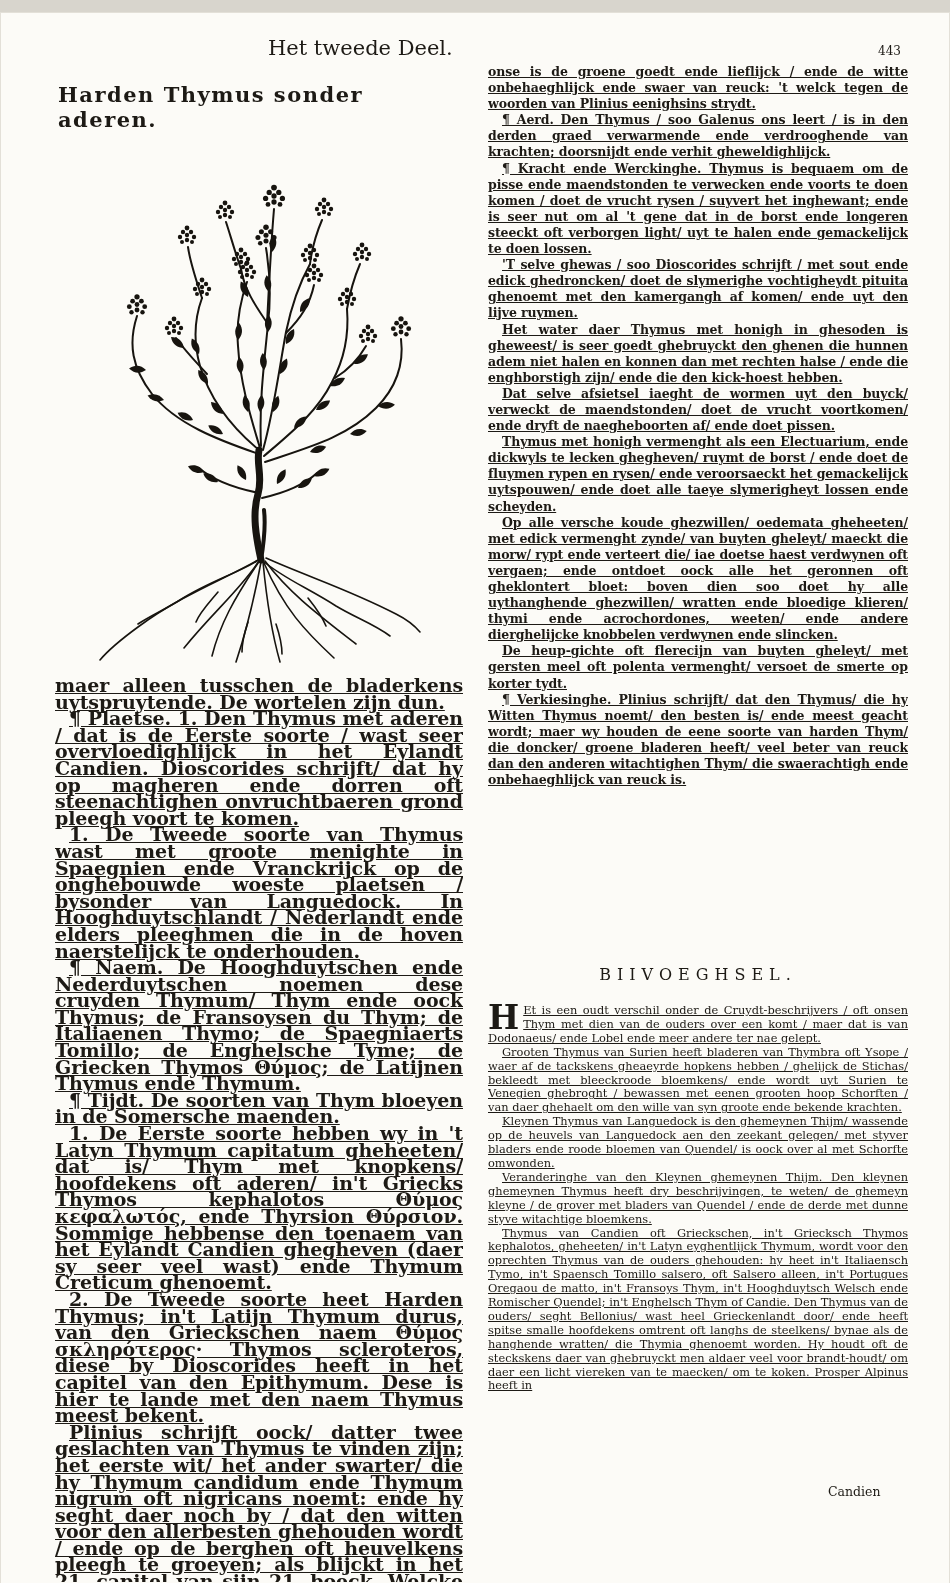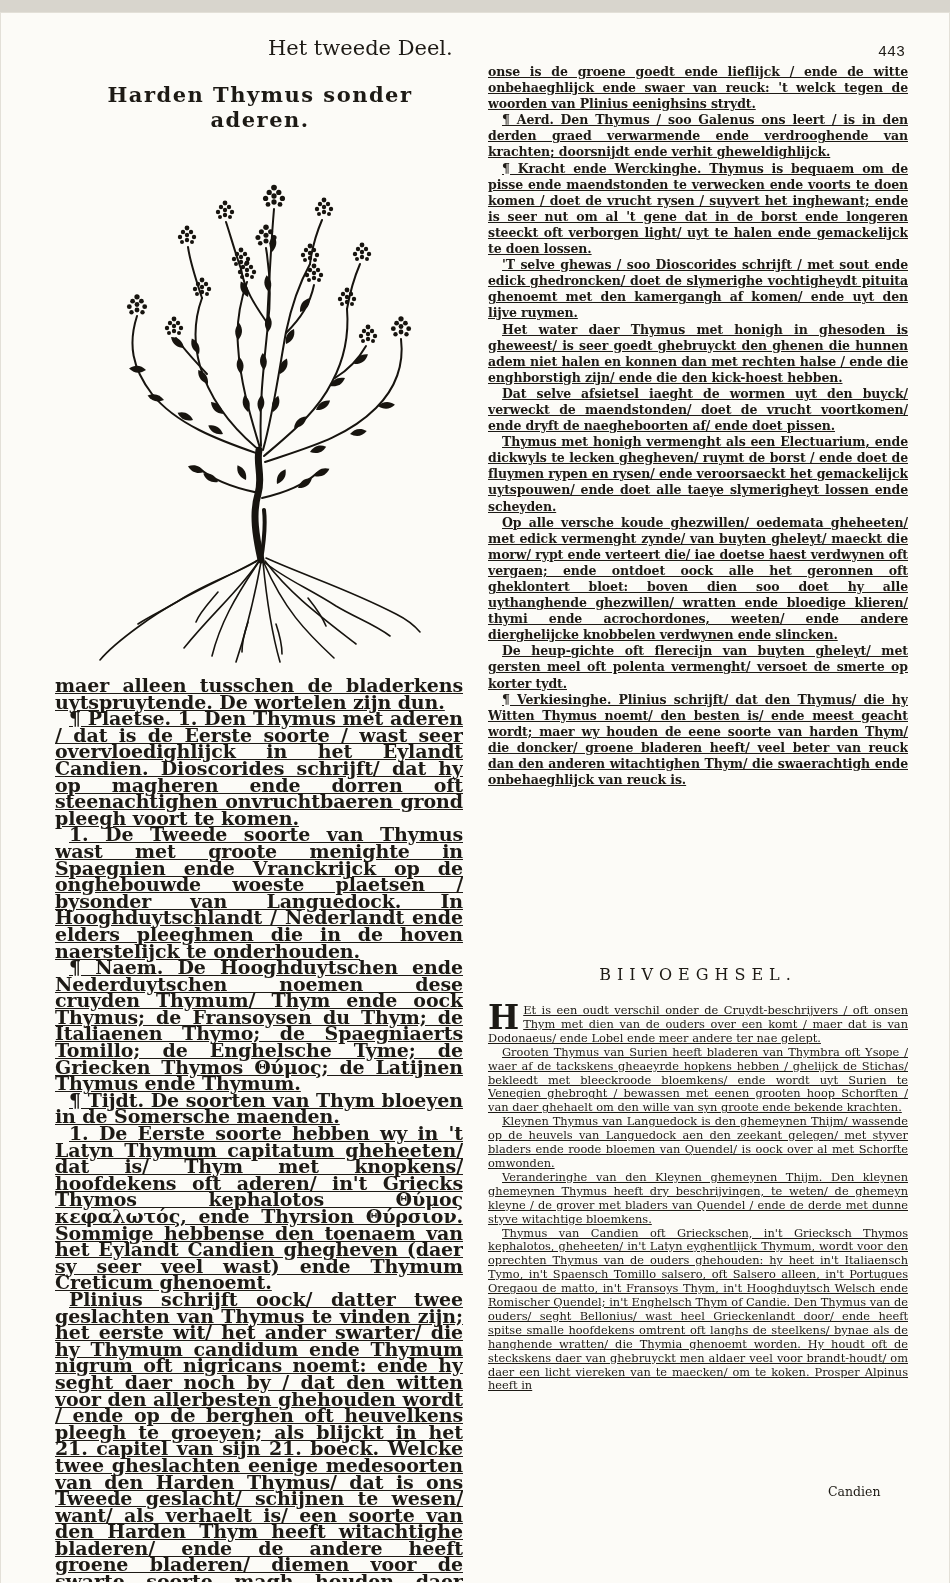--- a/index.html
+++ b/index.html
@@ -5,24 +5,24 @@
   html,body { margin:0; padding:0; background:#d8d5cd; }
   .page {
     position:relative; width:950px; height:1583px; margin:12px auto;
     background:#fcfbf7; color:#1d1a15; overflow:hidden;
     font-family:"DejaVu Serif", serif;
     box-shadow: inset 0 0 0 1px #e3e0d8;
   }
   .running-head { position:absolute; font-size:21px; white-space:nowrap; }
   #rh-left  { left:268px; top:24px; }
   #rh-right { left:505px; top:28px; font-size:22px; }
-  #pageno   { left:878px; top:32px; font-size:15px;font-family:Liberation Mono, monospace; }
+  #pageno   { left:878px; top:32px; font-size:12px; }
 
   .woodcut-caption {
-    position:absolute; left:58px; top:70px; width:404px; text-align:center;
+    position:absolute; left:58px; top:70px; width:404px; text-align:left;
     font-size:21px; font-weight:bold; letter-spacing:1.5px;
   }
   .woodcut-box { position:absolute; left:58px; top:100px; width:404px; height:560px; }
 
   .gothic { font-weight:bold; text-align:justify; letter-spacing:-0.1px; }
   .col-left {
     position:absolute; left:55px; top:665px; width:408px;
     font-size:19px; line-height:16.6px; max-height:905px; overflow:hidden;
   }
   .col-right-main {
@@ -171,20 +171,21 @@
     </svg>
   </div>
 
   <div class="col-left gothic">
     <p class="noindent">maer alleen tusschen de bladerkens uytspruytende. De wortelen zijn dun.</p>
     <p>¶ Plaetse. 1. Den Thymus met aderen / dat is de Eerste soorte / wast seer overvloedighlijck in het Eylandt Candien. Dioscorides schrijft/ dat hy op magheren ende dorren oft steenachtighen onvruchtbaeren grond pleegh voort te komen.</p>
     <p>1. De Tweede soorte van Thymus wast met groote menighte in Spaegnien ende Vranckrijck op de onghebouwde woeste plaetsen / bysonder van Languedock. In Hooghduytschlandt / Nederlandt ende elders pleeghmen die in de hoven naerstelijck te onderhouden.</p>
     <p>¶ Naem. De Hooghduytschen ende Nederduytschen noemen dese cruyden Thymum/ Thym ende oock Thymus; de Fransoysen du Thym; de Italiaenen Thymo; de Spaegniaerts Tomillo; de Enghelsche Tyme; de Griecken Thymos Θύμος; de Latijnen Thymus ende Thymum.</p>
     <p>¶ Tijdt. De soorten van Thym bloeyen in de Somersche maenden.</p>
     <p>1. De Eerste soorte hebben wy in 't Latyn Thymum capitatum gheheeten/ dat is/ Thym met knopkens/ hoofdekens oft aderen/ in't Griecks Thymos kephalotos Θύμος κεφαλωτός, ende Thyrsion Θύρσιον. Sommige hebbense den toenaem van het Eylandt Candien ghegheven (daer sy seer veel wast) ende Thymum Creticum ghenoemt.</p>
+    <p>2. De Tweede soorte heet Harden Thymus; in't Latijn Thymum durus, van den Grieckschen naem Θύμος σκληρότερος· Thymos scleroteros, diese by Dioscorides heeft in het capitel van den Epithymum. Dese is hier te lande met den naem Thymus meest bekent.</p>
     <p>Plinius schrijft oock/ datter twee geslachten van Thymus te vinden zijn; het eerste wit/ het ander swarter/ die hy Thymum candidum ende Thymum nigrum oft nigricans noemt: ende hy seght daer noch by / dat den witten voor den allerbesten ghehouden wordt / ende op de berghen oft heuvelkens pleegh te groeyen; als blijckt in het 21. capitel van sijn 21. boeck. Welcke twee gheslachten eenige medesoorten van den Harden Thymus/ dat is ons Tweede geslacht/ schijnen te wesen/ want/ als verhaelt is/ een soorte van den Harden Thym heeft witachtighe bladeren/ ende de andere heeft groene bladeren/ diemen voor de swarte soorte magh houden daer Plinius af spreeckt/ ghemerckt dat sy doncker groen ende niet witachtigh/ bleeck oft grysachtigh groen van verwe is. Dan van de</p>
   </div>
 
   <div class="col-right-main gothic">
     <p class="noindent">onse is de groene goedt ende lieflijck / ende de witte onbehaeghlijck ende swaer van reuck: 't welck tegen de woorden van Plinius eenighsins strydt.</p>
     <p>¶ Aerd. Den Thymus / soo Galenus ons leert / is in den derden graed verwarmende ende verdrooghende van krachten; doorsnijdt ende verhit gheweldighlijck.</p>
     <p>¶ Kracht ende Werckinghe. Thymus is bequaem om de pisse ende maendstonden te verwecken ende voorts te doen komen / doet de vrucht rysen / suyvert het inghewant; ende is seer nut om al 't gene dat in de borst ende longeren steeckt oft verborgen light/ uyt te halen ende gemackelijck te doen lossen.</p>
     <p>'T selve ghewas / soo Dioscorides schrijft / met sout ende edick ghedroncken/ doet de slymerighe vochtigheydt pituita ghenoemt met den kamergangh af komen/ ende uyt den lijve ruymen.</p>
     <p>Het water daer Thymus met honigh in ghesoden is gheweest/ is seer goedt ghebruyckt den ghenen die hunnen adem niet halen en konnen dan met rechten halse / ende die enghborstigh zijn/ ende die den kick-hoest hebben.</p>
     <p>Dat selve afsietsel iaeght de wormen uyt den buyck/ verweckt de maendstonden/ doet de vrucht voortkomen/ ende dryft de naegheboorten af/ ende doet pissen.</p>

